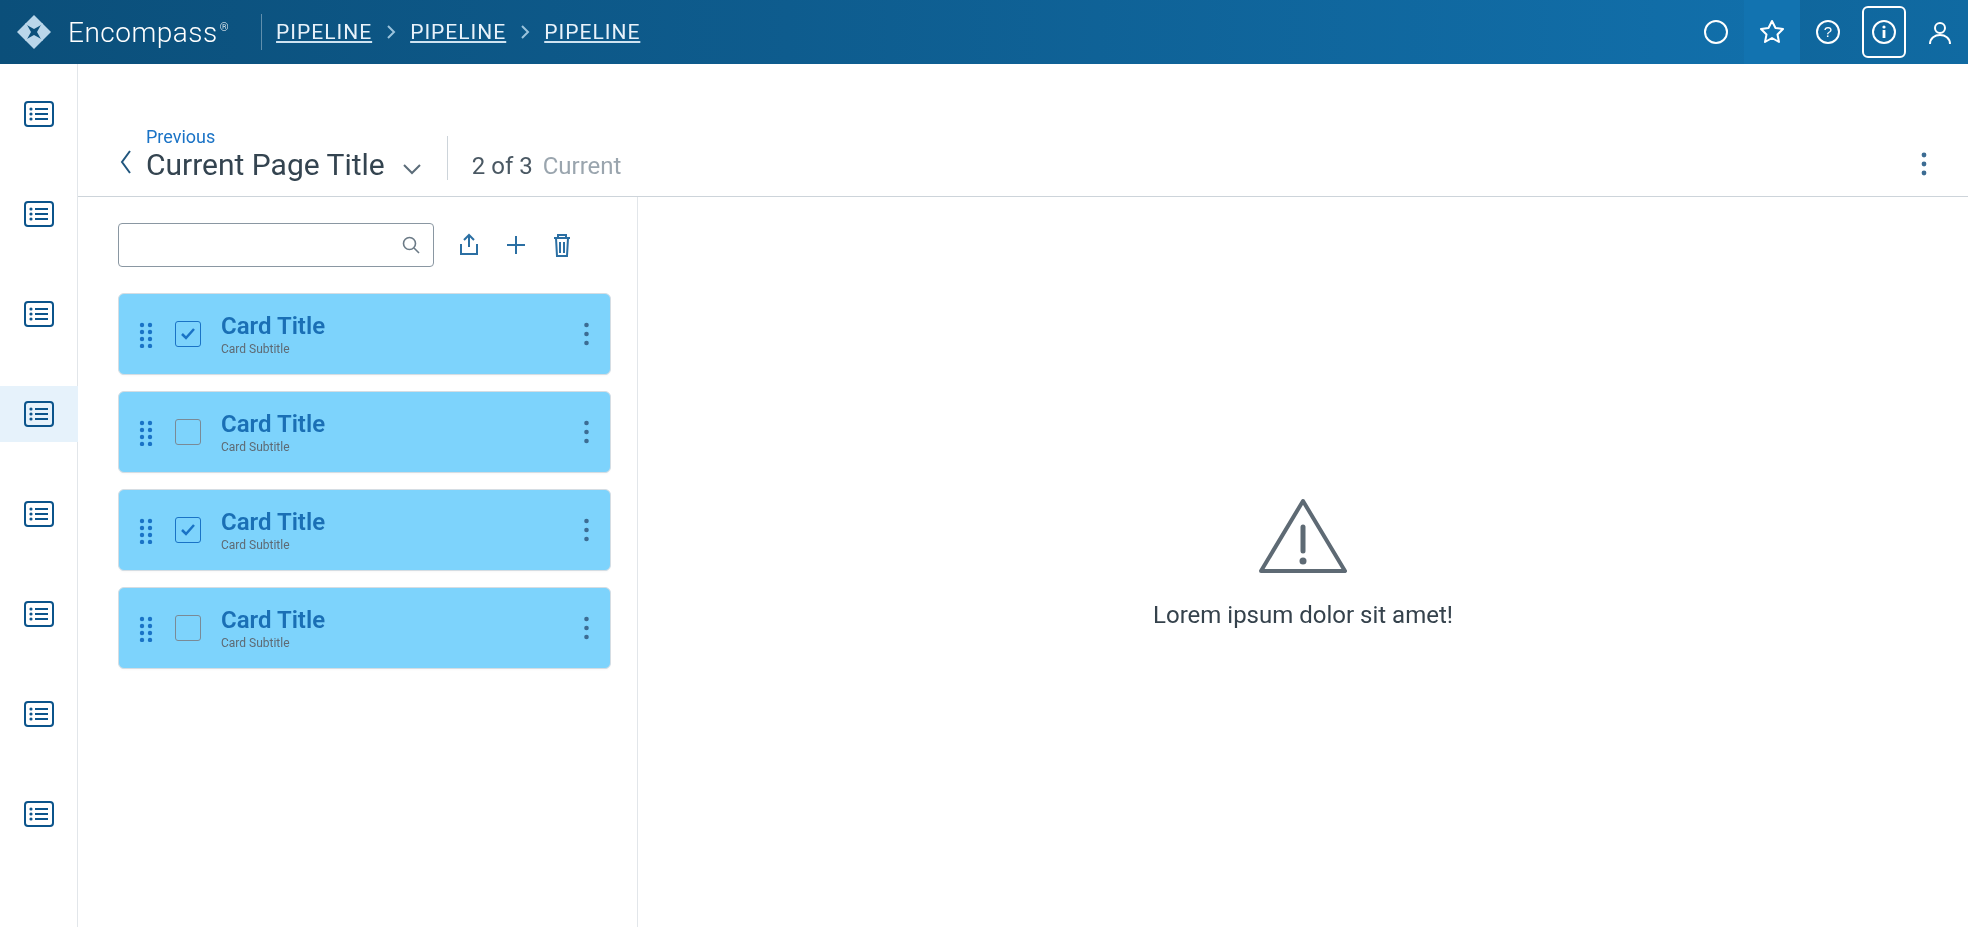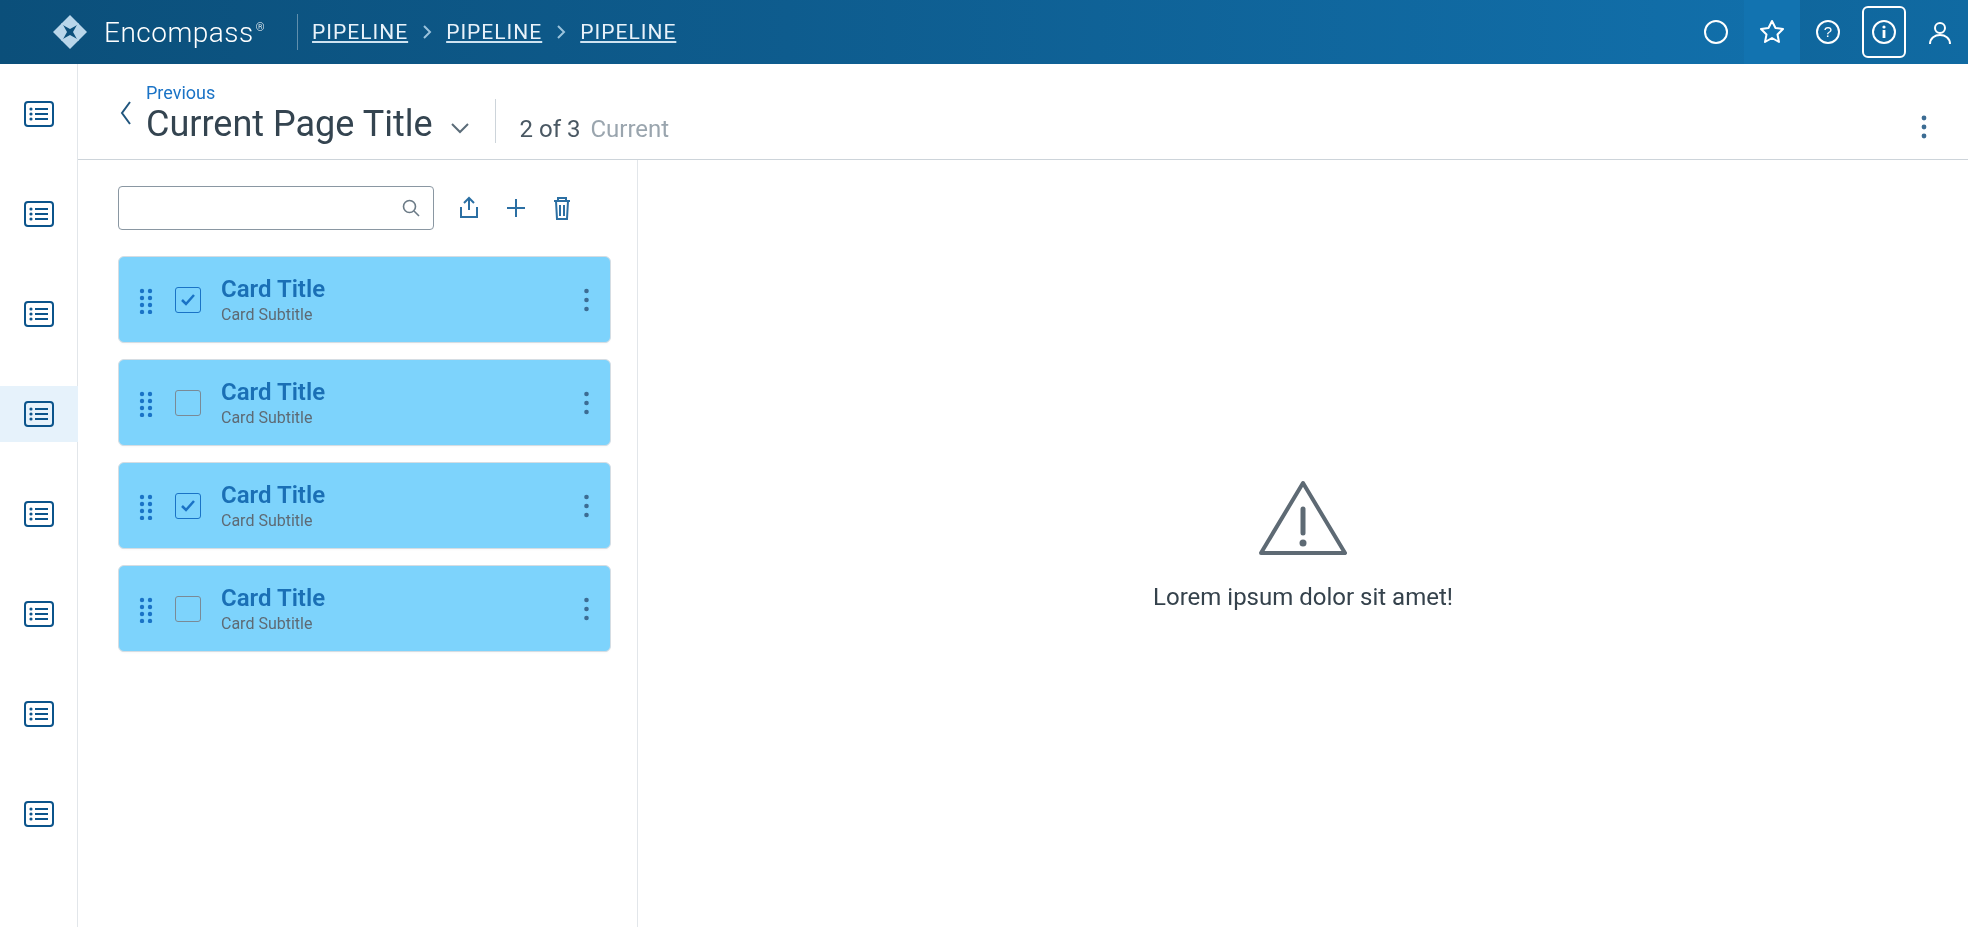--- a/index.html
+++ b/index.html
@@ -11,21 +11,20 @@
       overflow: hidden;
     }
 
     
     .topbar {
       height: 64px;
       background: linear-gradient(to right, #0b4f7a 0%, #0e5c8e 40%, #1273b0 100%);
       display: flex;
       align-items: center;
       position: relative;
-      padding-left: 36px;
     }
     .brand {
       display: flex;
       align-items: center;
       color: #fff;
       padding: 0 18px 0 14px;
       gap: 14px;
     }
     .brand-logo svg { display: block; }
     .brand-name {
@@ -113,35 +112,35 @@
       overflow: hidden;
     }
 
     .page-header {
       padding: 18px 40px 14px 40px;
       border-bottom: 1px solid #cdd4da;
       display: flex; align-items: flex-end;
       gap: 18px;
     }
     .back-area {
-      display: flex; align-items: flex-start; gap: 12px;
+      display: flex; align-items: center; gap: 12px; margin-top: 44px;
     }
     .back-caret {
       color: #21567e; cursor: pointer;
       padding-top: 16px;
     }
     .title-stack { display: flex; flex-direction: column; }
     .prev-link {
       color: #1a73c6; font-size: 18px; cursor: pointer;
     }
     .page-title-row {
       display: flex; align-items: center; gap: 16px;
     }
     .page-title {
-      font-size: 36px; color: #344450; font-weight: 400;
+      font-size: 30px; color: #344450; font-weight: 400;
     }
     .title-dd { color: #5b6c79; cursor: pointer; padding-top: 8px; }
 
     .count-sep { width: 1px; height: 44px; background: #cdd4da; margin: 0 6px 2px 6px; align-self: flex-end; }
     .count-text {
       font-size: 24px; color: #4a5863; padding-bottom: 2px;
       display: flex; gap: 10px; align-items: baseline;
     }
     .count-text .muted { color: #9aa5ae; }
 
@@ -200,21 +199,21 @@
     .drag-handle { color: #1a73c6; cursor: grab; }
     .chk {
       width: 26px; height: 26px; border: 1.5px solid #7a8a96; border-radius: 3px;
       display: flex; align-items: center; justify-content: center;
       cursor: pointer; color: #1a73c6; font-size: 18px;
       flex-shrink: 0;
     }
     .chk.checked { border-color: #1a73c6; }
     .card-text { flex: 1; }
     .card-title { color: #1a6fb5; font-size: 24px; font-weight: 600; }
-    .card-sub { color: #5e6a74; font-size: 16px; margin-top: 2px; }
+    .card-sub { color: #5e6a74; font-size: 12px; margin-top: 2px; }
     .card-kebab { color: #3c6c93; cursor: pointer; }
 
     
     .right-col {
       flex: 1;
       display: flex; flex-direction: column; align-items: center; justify-content: center;
       gap: 22px;
       color: #4a5863;
     }
     .warn-icon { color: #5e6a74; }

